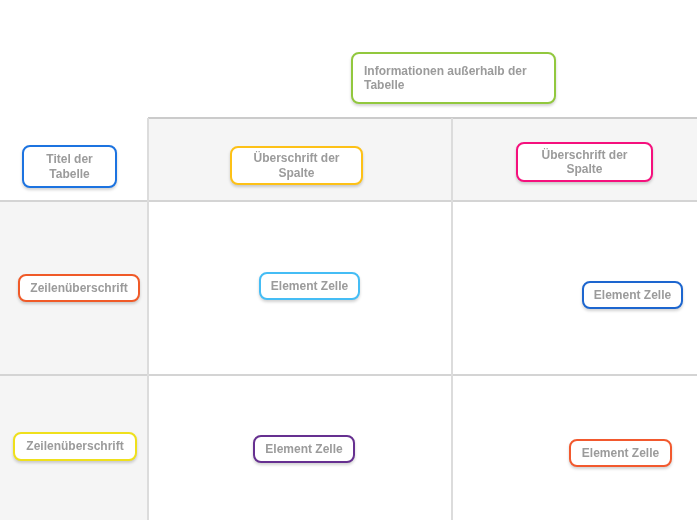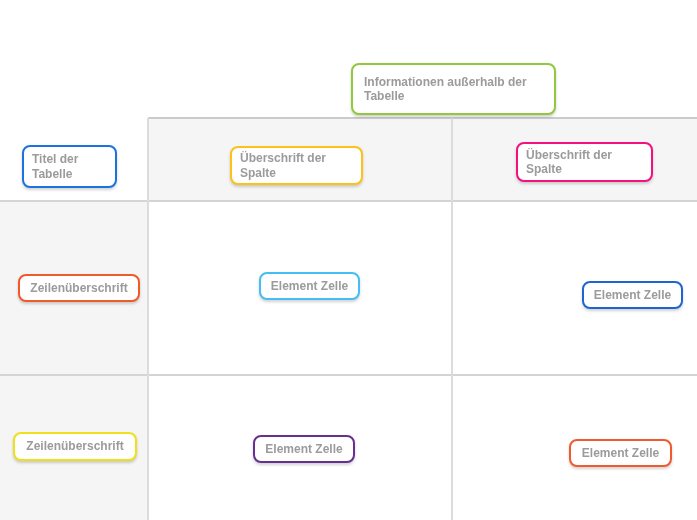--- a/index.html
+++ b/index.html
@@ -35,29 +35,28 @@
     border: 2.5px solid #999;
     border-radius: 8px;
     box-shadow: 0 2px 3px rgba(0,0,0,0.18);
     color: #9b9b9b;
     font-weight: bold;
     font-size: 12px;
     line-height: 1.18;
     display: flex;
     align-items: center;
     justify-content: center;
-    text-align: left;
+    text-align: center;
     padding: 4px 8px;
     cursor: pointer;
   }
   .chip.left-align {
     justify-content: flex-start;
     text-align: left;
     padding: 24px 11px;
-    margin-top: 11px;
   }
   .chip.nowrap { white-space: nowrap; }
 </style>
 </head>
 <body>
 
 <div class="stage">
 
   <div class="shade" style="left:148px; top:118px; width:549px; height:83px;"></div>
   <div class="shade" style="left:0px; top:201px; width:148px; height:174px;"></div>

